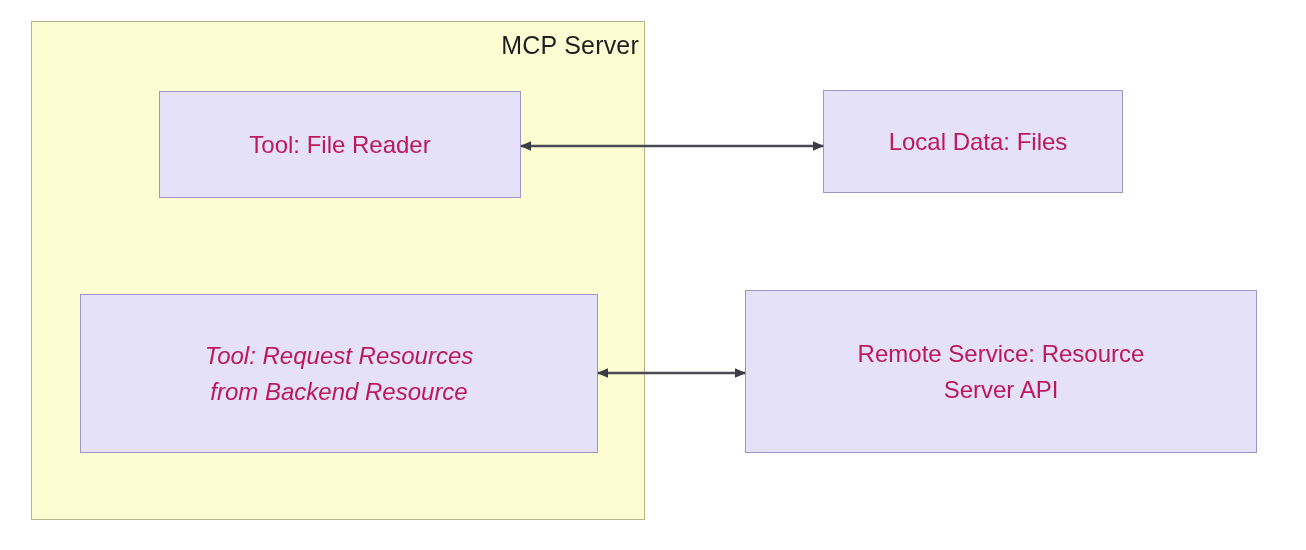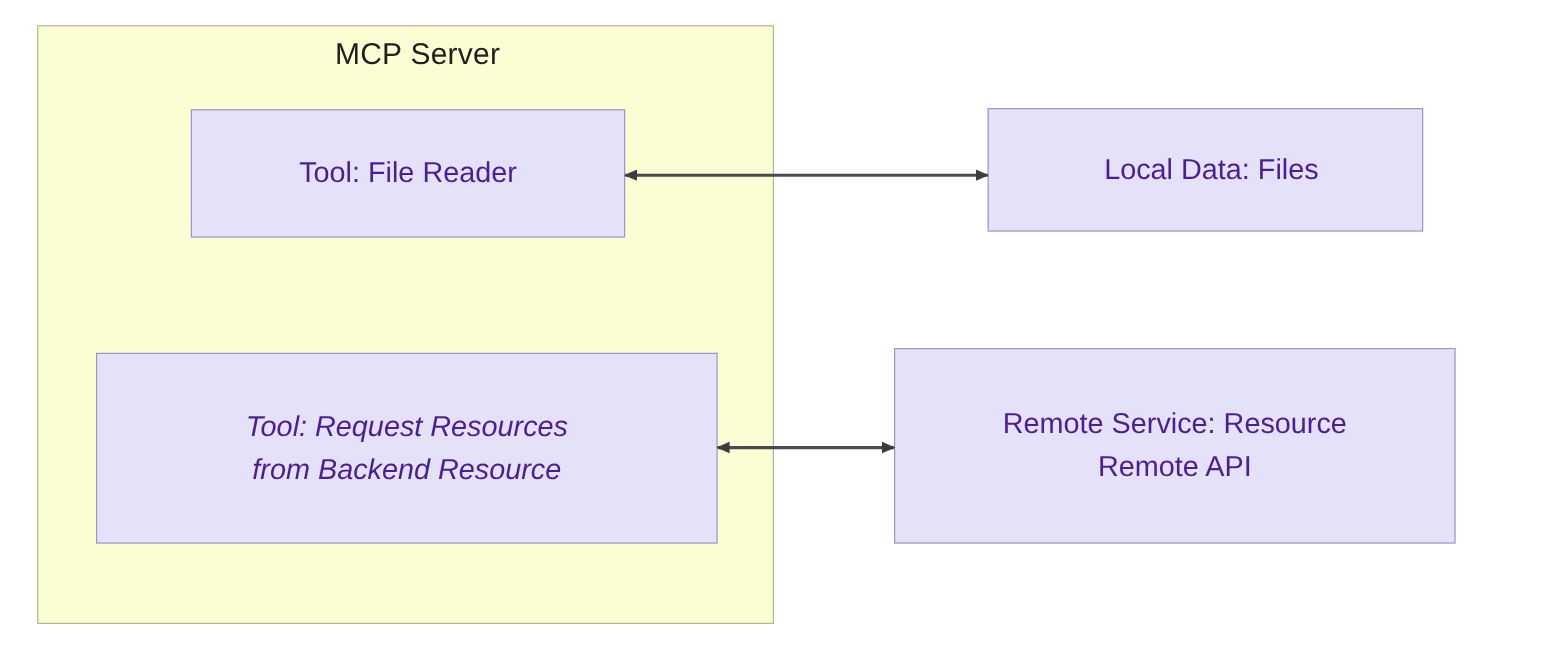--- a/index.html
+++ b/index.html
@@ -30,72 +30,72 @@
     left: 31px;
     top: 21px;
     width: 614px;
     height: 499px;
     background: #fdfdd4;
     border: 1.5px solid #b7b78c;
     box-sizing: border-box;
   }
   .group-title {
     position: absolute;
-    left: 41px;
+    left: 25px;
     top: 29px;
     width: 614px;
-    text-align: center;
+    text-align: right;
     font-size: 25px;
     line-height: 32px;
     color: #1f1f1f;
     letter-spacing: 0.2px;
     white-space: nowrap;
   }
 
   
   .node {
     position: absolute;
     background: #e4e1f8;
     border: 1.5px solid #9e96c6;
     box-sizing: border-box;
     display: flex;
     align-items: center;
     justify-content: center;
     text-align: center;
-    color: #4c1d95;
+    color: #be185d;
     font-size: 24px;
     line-height: 36px;
     padding: 0 10px;
   }
   .node span { display: block; width: 100%; }
 
   #node-file-reader {
     left: 159px;
     top: 91px;
     width: 362px;
     height: 107px;
   }
   #node-local-data {
     left: 823px;
     top: 90px;
-    width: 363px;
+    width: 300px;
     height: 103px;
     padding-left: 20px;
   }
   #node-request-resources {
     left: 80px;
     top: 294px;
     width: 518px;
     height: 159px;
     font-style: italic;
   }
   #node-remote-service {
     left: 745px;
     top: 290px;
-    width: 468px;
+    width: 512px;
     height: 163px;
   }
 
   
   #edges {
     position: absolute;
     left: 0;
     top: 0;
     width: 1306px;
     height: 550px;
@@ -121,21 +121,21 @@
   <div class="node" id="node-request-resources">
     <div style="width:100%">
       <span>Tool: Request Resources</span>
       <span>from Backend Resource</span>
     </div>
   </div>
 
   <div class="node" id="node-remote-service">
     <div style="width:100%">
       <span>Remote Service: Resource</span>
-      <span>Remote API</span>
+      <span>Server API</span>
     </div>
   </div>
 
   <svg id="edges" viewBox="0 0 1306 550">
     <defs>
       <marker id="arrow-end" markerWidth="11" markerHeight="11" refX="10" refY="5.5" orient="auto" markerUnits="userSpaceOnUse">
         <path d="M 0 0.7 L 11 5.5 L 0 10.3 z" fill="#3c3c44"></path>
       </marker>
       <marker id="arrow-start" markerWidth="11" markerHeight="11" refX="1" refY="5.5" orient="auto" markerUnits="userSpaceOnUse">
         <path d="M 11 0.7 L 0 5.5 L 11 10.3 z" fill="#3c3c44"></path>

